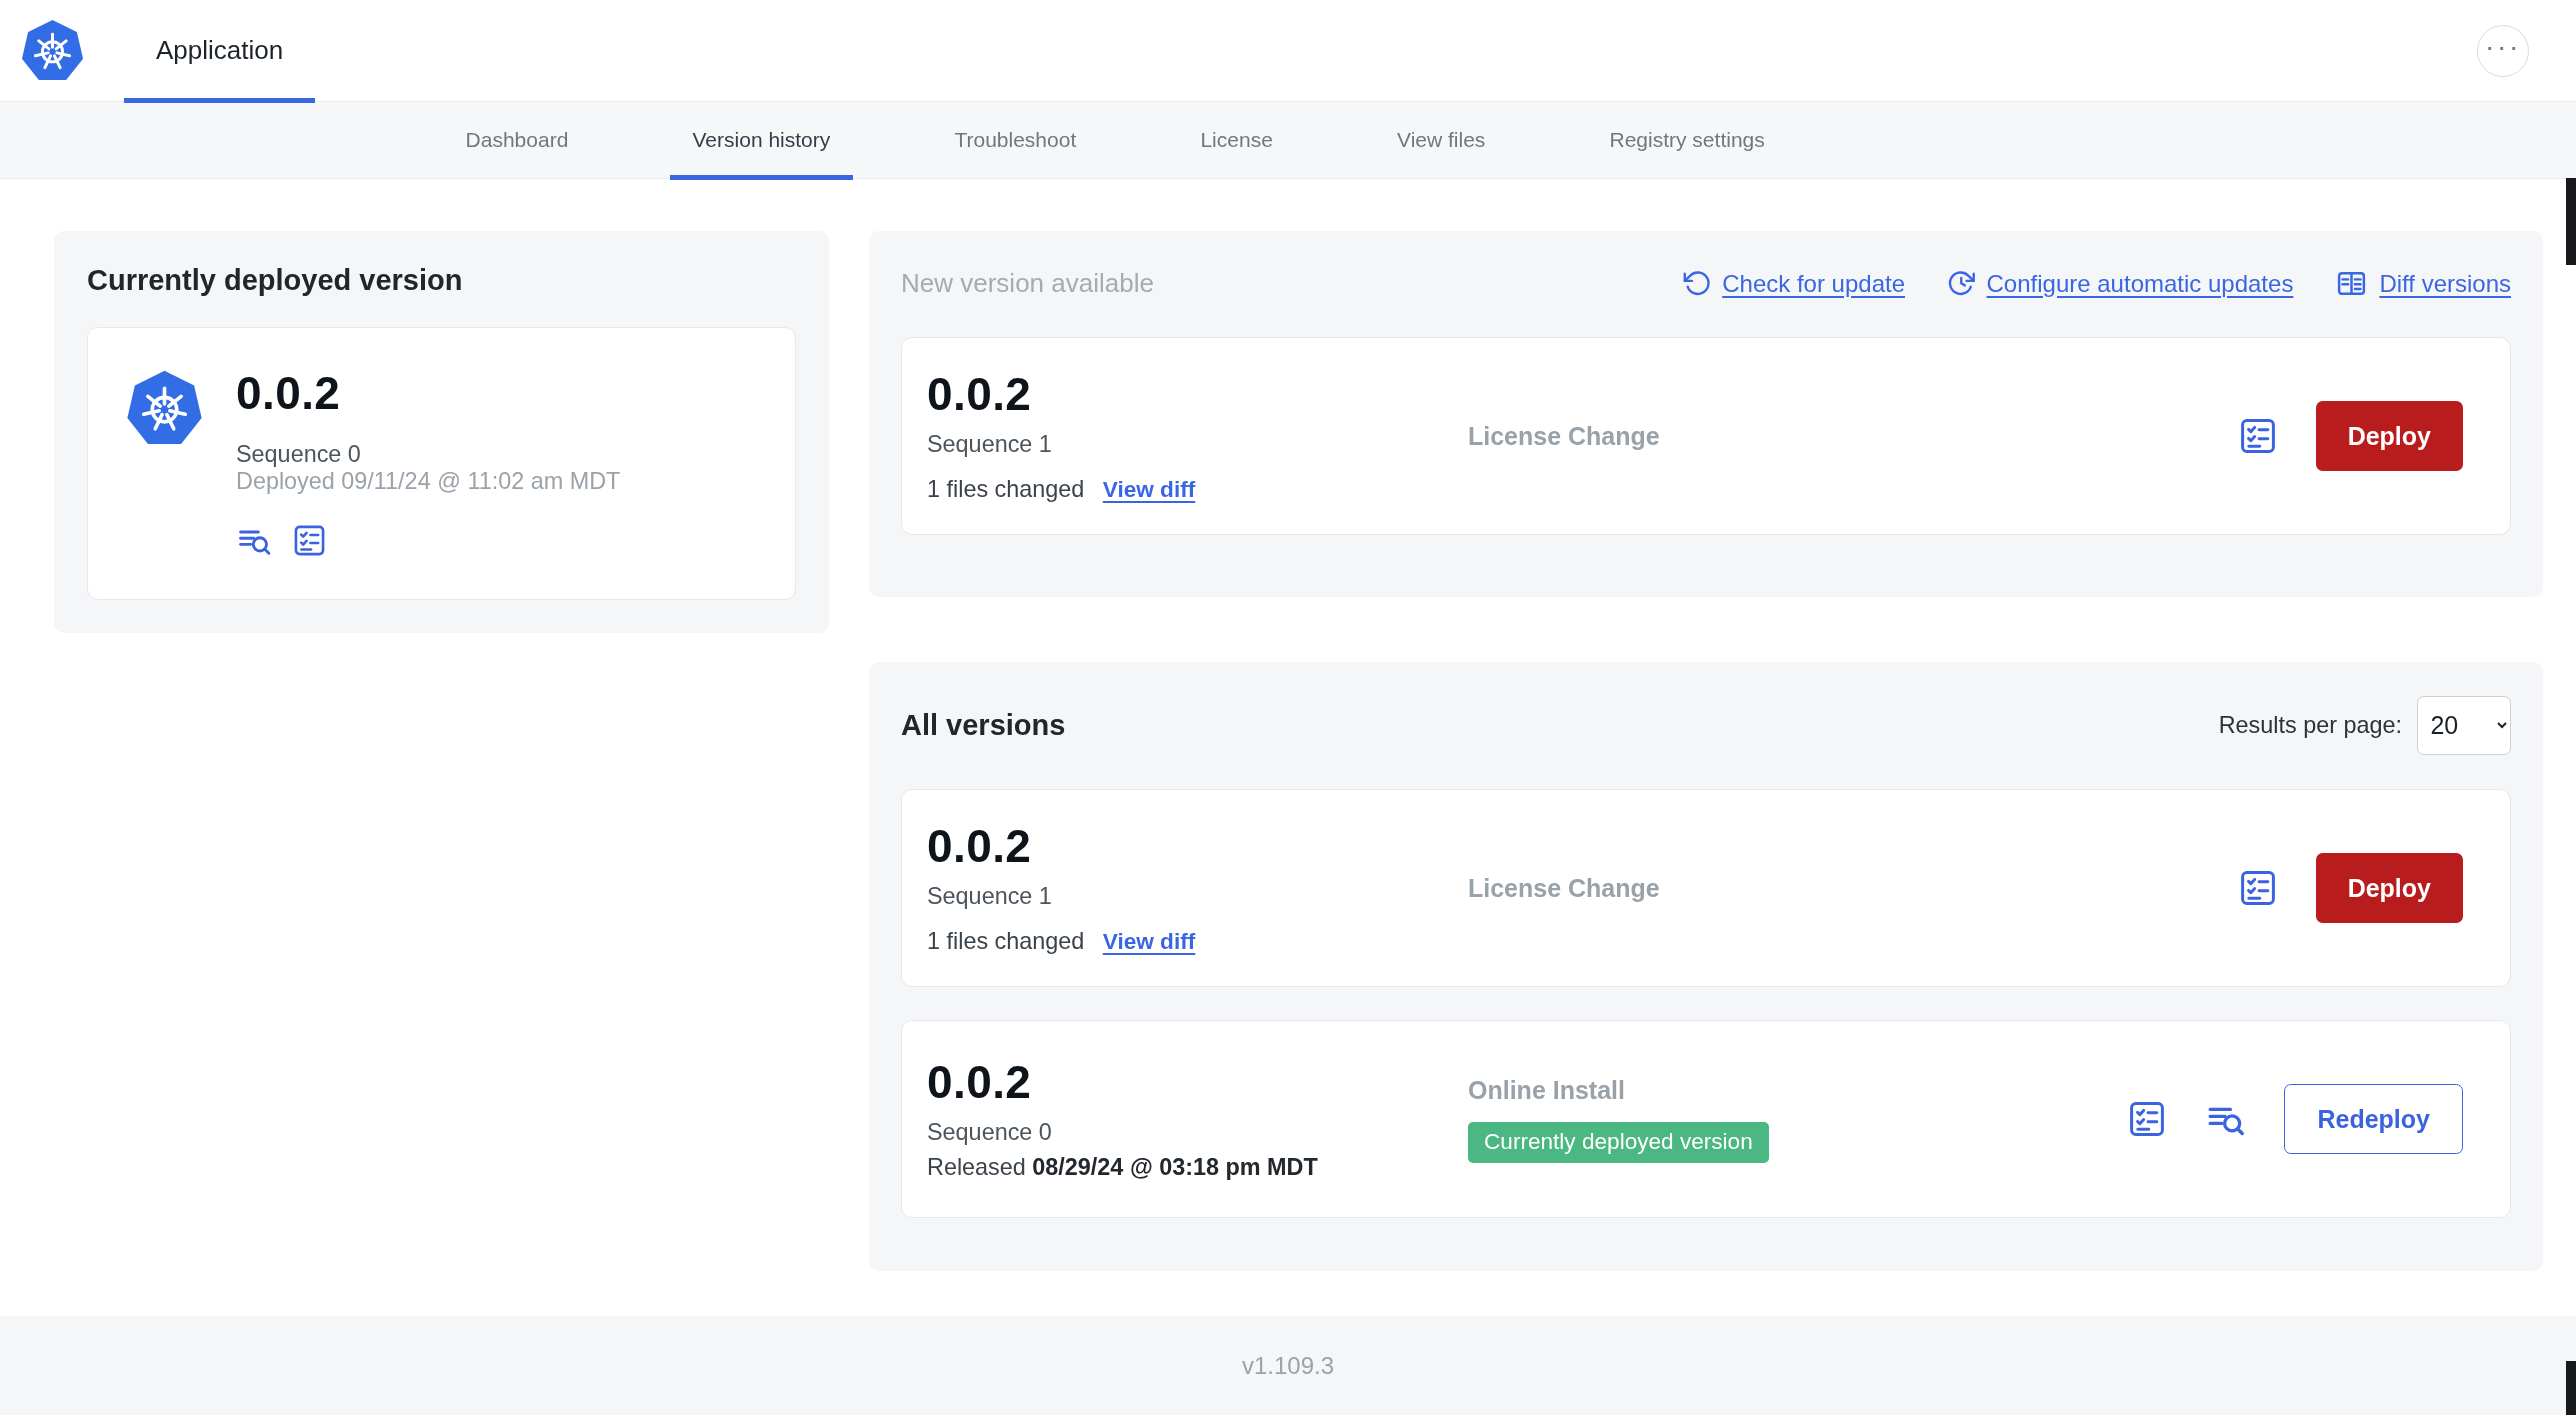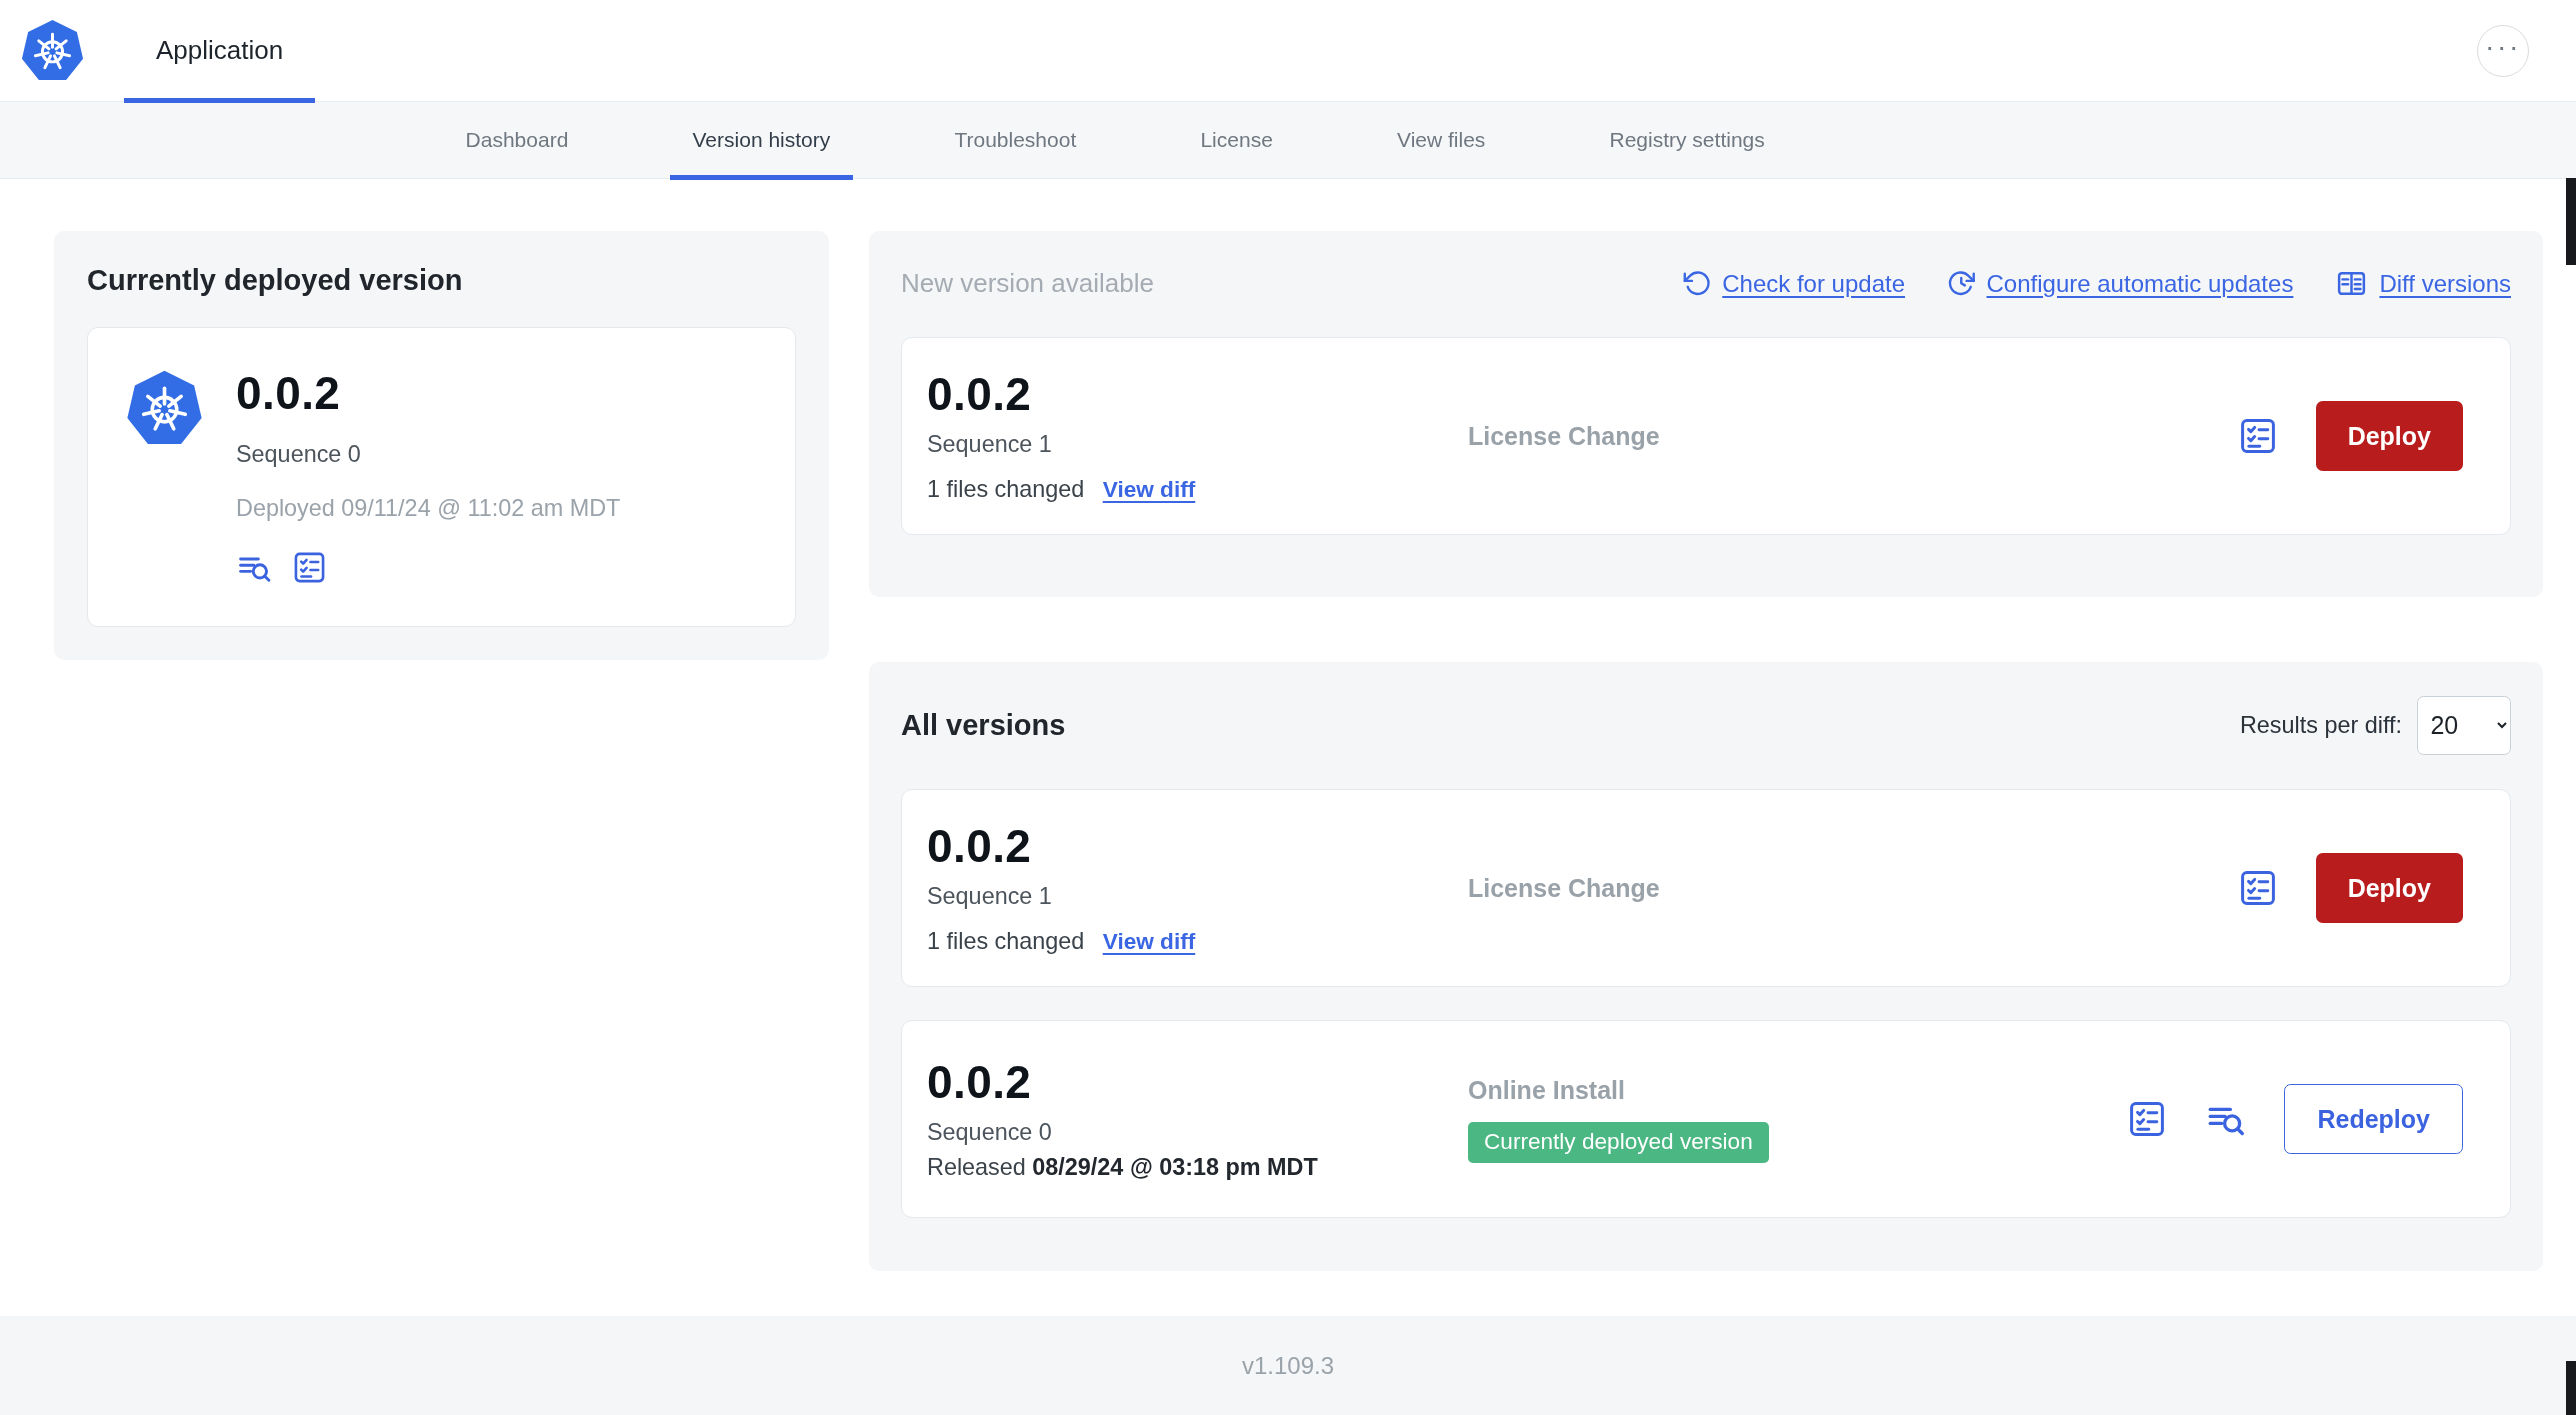--- a/index.html
+++ b/index.html
@@ -27,21 +27,21 @@
   .panel { background:#f4f6f8; border-radius:10px; }
   .card { background:#fff; border:0.8px solid #e5e8ec; border-radius:11px; }
 
   
   .left-panel { width:775px; padding:33px 33px 33px; }
   .left-panel h2 { font-size:29px; font-weight:700; color:#21262c; margin-bottom:30px; }
   .deployed-card { padding:40px 37px; display:flex; gap:32px; align-items:flex-start; }
   .version-number { font-size:46px; font-weight:700; color:#0f141a; letter-spacing:0.4px; line-height:1.1; }
   .sequence { font-size:23.4px; color:#4c545c; }
   .deployed-info .sequence { margin-top:22px; }
-  .deployed-date { font-size:23.4px; color:#9aa2aa; margin-top:27px; }
+  .deployed-date { font-size:23.4px; color:#9aa2aa; }
   .icon-row { display:flex; gap:18.4px; margin-top:27px; }
   .icon-btn { display:inline-flex; cursor:pointer; }
 
   
   .right-col { flex:1; display:flex; flex-direction:column; gap:65px;justify-content:center; }
 
   .new-version-panel { padding:36px 32px 62px; }
   .panel-head { display:flex; align-items:center; justify-content:space-between; margin-bottom:37px; }
   .muted-title { font-size:26px; font-weight:400; color:#a4abb2; }
   .head-actions { display:flex; align-items:center; gap:42px; }
@@ -235,21 +235,21 @@
             </span>
             <button class="btn primary">Deploy</button>
           </div>
         </div>
       </section>
 
       <section class="panel all-versions-panel">
         <div class="av-head">
           <h3>All versions</h3>
           <label class="rpp">
-            <span>Results per diff:</span>
+            <span>Results per page:</span>
             <select>
               <option>20</option>
             </select>
           </label>
         </div>
 
         <div class="rows">
 
           <div class="card version-row">
             <div class="vr-info">

